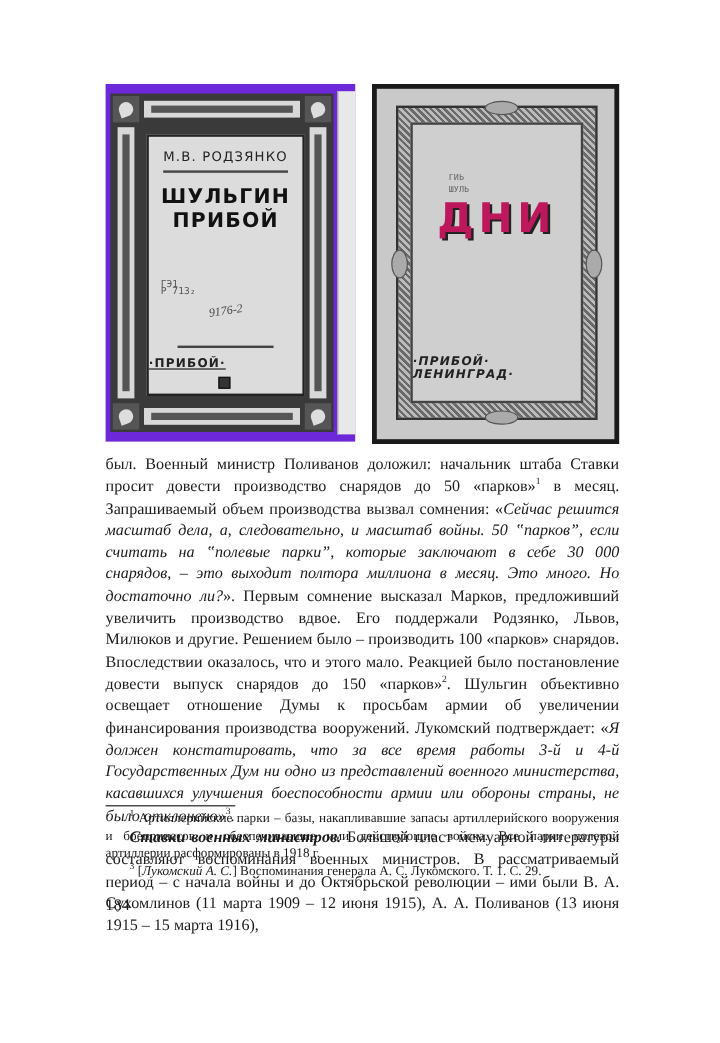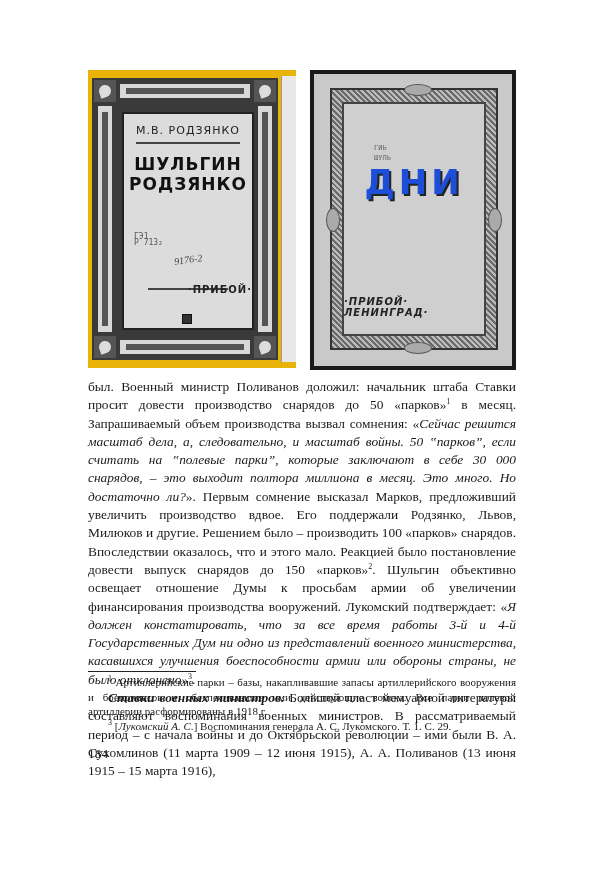--- a/index.html
+++ b/index.html
@@ -1,20 +1,20 @@
 <!DOCTYPE html>
 <html><head>
 <meta charset="utf-8">
 <style>
   html, body { margin:0; padding:0; background:#ffffff; }
   body { width:600px; height:869px; position:relative; overflow:hidden;
          font-family: "Liberation Serif", "DejaVu Serif", serif; color:#1a1a1a; }
   .figures { position:absolute; left:88px; top:70px; width:428px; height:300px; }
   .cover { position:absolute; top:0; }
-  .cover-left { left:0; width:208px; height:298px; background:#eab308; }
+  .cover-left { left:0; width:208px; height:298px; background:#6d28d9; }
   .cover-right { left:222px; width:206px; height:300px; background:#1a1a1a; }
   
   .lc-pages { position:absolute; right:0; top:6px; width:14px; height:286px; background:#e8e8e8;
               border-left:1px solid #999; }
   .lc-frame { position:absolute; left:4px; top:8px; width:186px; height:282px; background:#3a3a3a; }
   .lc-corner { position:absolute; width:22px; height:22px; background:#555; }
   .lc-corner::after { content:""; position:absolute; left:5px; top:5px; width:12px; height:12px;
                       background:#ddd; border-radius:50% 50% 50% 0; transform:rotate(-20deg); }
   .lc-bar-h { position:absolute; height:14px; background:#d8d8d8; }
   .lc-bar-h::after { content:""; position:absolute; left:6px; right:6px; top:4px; height:6px; background:#555; }
@@ -22,35 +22,35 @@
   .lc-bar-v::after { content:""; position:absolute; top:6px; bottom:6px; left:4px; width:6px; background:#555; }
   .lc-panel { position:absolute; left:30px; top:34px; width:128px; height:214px; background:#dcdcdc;
               border:2px solid #222; }
   .lc-author { position:absolute; left:0; right:0; top:10px; text-align:center; font-family:"DejaVu Sans", sans-serif;
                font-size:11px; letter-spacing:1px; color:#222; }
   .lc-rule { position:absolute; left:12px; right:12px; height:2px; background:#444; }
   .lc-title { position:absolute; left:0; right:0; top:40px; text-align:center; font-family:"DejaVu Sans", sans-serif;
               font-weight:bold; font-size:17px; line-height:20px; letter-spacing:1px; color:#111; }
   .lc-mark { position:absolute; left:10px; font-size:8px; color:#555; font-family:"DejaVu Sans Mono", monospace;margin-top:28px; }
   .lc-hand { position:absolute; left:50px; top:140px; font-size:10px; color:#444; font-style:italic; transform:rotate(-8deg); }
-  .lc-publisher { position:absolute; left:0; right:0; top:170px; text-align:right; font-family:"DejaVu Sans", sans-serif;
-                  font-size:10px; font-weight:bold; color:#222; letter-spacing:1px; }
+  .lc-publisher { position:absolute; left:0; right:0; top:184px; text-align:left; font-family:"DejaVu Sans", sans-serif;
+                  font-size:10px; font-weight:bold; color:#222; letter-spacing:1px;text-decoration:underline; }
   .lc-logo { position:absolute; left:58px; top:200px; width:8px; height:8px; background:#333; border:1px solid #111; }
   
   .rc-inner { position:absolute; left:4px; top:4px; right:4px; bottom:4px; background:#c9c9c9; }
   .rc-hatch { position:absolute; left:16px; top:14px; right:14px; bottom:16px;
               background: repeating-linear-gradient(45deg, #6a6a6a 0 2px, #bbb 2px 4px);
               border:2px solid #333; }
   .rc-panel { position:absolute; left:10px; top:12px; right:10px; bottom:12px; background:#cfcfcf;
               border:2px solid #444; }
   .rc-author { position:absolute; left:0; right:0; top:20px; text-align:center; font-family:"DejaVu Sans", sans-serif;
                font-size:14px; font-style:italic; font-weight:bold; letter-spacing:1px; color:#222; }
   .rc-stamp { position:absolute; left:30px; font-size:7px; color:#666; font-family:"DejaVu Sans Mono", monospace; }
   .rc-title { position:absolute; left:0; right:0; top:58px; text-align:center; font-family:"DejaVu Sans", sans-serif;
-              font-size:34px; font-weight:bold; letter-spacing:4px; color:#1d4ed8;
+              font-size:34px; font-weight:bold; letter-spacing:4px; color:#be185d;
               text-shadow: 2px 2px 0 #222; }
   .rc-publisher { position:absolute; left:0; right:0; bottom:16px; text-align:left; font-family:"DejaVu Sans", sans-serif;
                   font-size:10px; font-style:italic; font-weight:bold; color:#222; letter-spacing:1px; }
   .rc-orn { position:absolute; width:12px; height:22px; background:#aaa; border-radius:50%; border:1px solid #555; }
   .rc-orn-h { position:absolute; width:26px; height:10px; background:#aaa; border-radius:50%; border:1px solid #555; }
 
   .body-text { position:absolute; left:88px; top:378px; width:428px; font-size:13.4px; line-height:18.3px;
                text-align:justify; }
   .body-text p { margin:0; }
   .body-text p.indent { text-indent:20px; }
@@ -75,21 +75,21 @@
       <div class="lc-corner" style="right:2px;bottom:2px"></div>
       <div class="lc-bar-h" style="left:28px;right:28px;top:6px"></div>
       <div class="lc-bar-h" style="left:28px;right:28px;bottom:6px"></div>
       <div class="lc-bar-v" style="left:6px;top:28px;bottom:28px"></div>
       <div class="lc-bar-v" style="right:6px;top:28px;bottom:28px"></div>
       <div class="lc-panel">
         <div class="lc-author">М.В. РОДЗЯНКО</div>
         <div class="lc-rule" style="top:28px"></div>
         <div class="lc-title">
           <div>ШУЛЬГИН</div>
-          <div>РОДЗЯНКО</div>
+          <div>ПРИБОЙ</div>
         </div>
         <div class="lc-mark" style="top:90px">ГЭ1</div>
         <div class="lc-mark" style="top:96px">Р 713₂</div>
         <div class="lc-hand">9176-2</div>
         <div class="lc-rule" style="top:174px;left:24px;right:24px"></div>
         <div class="lc-publisher">·ПРИБОЙ·</div>
         <div class="lc-logo"></div>
       </div>
     </div>
   </div>

